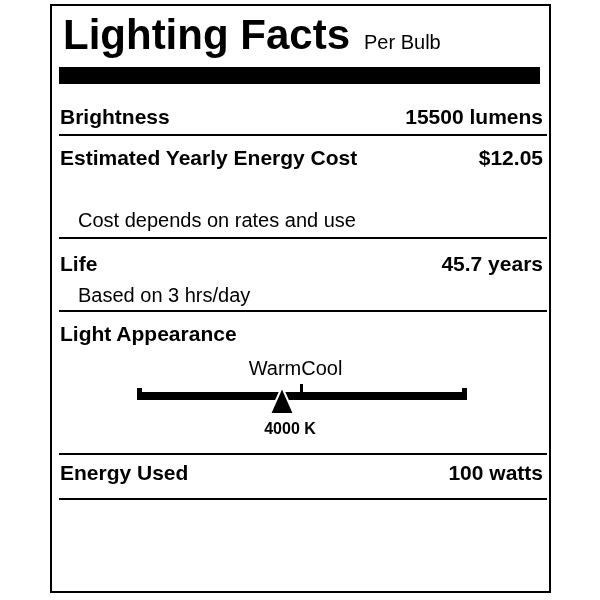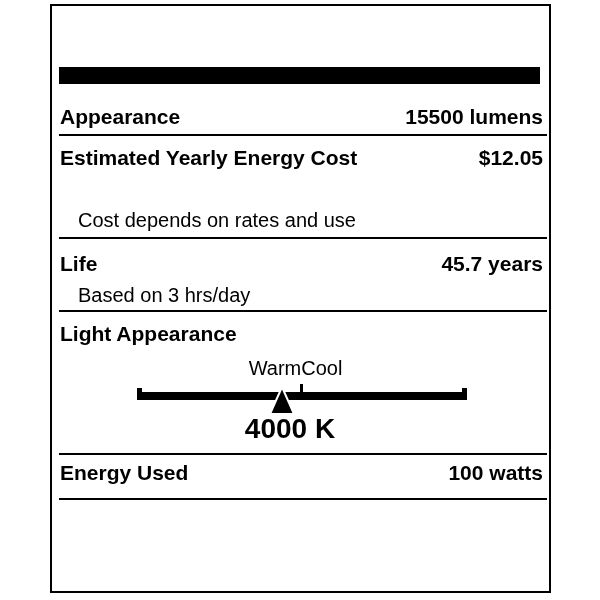--- a/index.html
+++ b/index.html
@@ -133,36 +133,40 @@
     top: 374px;
     width: 34px;
     height: 36px;
   }
   .temp-value {
     position: absolute;
     left: 178px;
     top: 410px;
     width: 120px;
     text-align: center;
-    font-size: 28px;
+    font-size: 16px;
     font-weight: bold;
     line-height: 25px;
   }
 </style>
 </head>
 <body>
 
 <div class="canvas">
   <div class="label-box">
 
+    <div class="title-row">
+      <span class="title-main">Lighting Facts</span>
+      <span class="title-sub">Per Bulb</span>
+    </div>
 
     <div class="black-bar"></div>
 
     <div class="kv-row" style="top:98px;">
-      <span>Appearance</span>
+      <span>Brightness</span>
       <span>15500 lumens</span>
     </div>
     <div class="divider" style="top:128px;"></div>
 
     <div class="kv-row" style="top:139px;">
       <span>Estimated Yearly Energy Cost</span>
       <span>$12.05</span>
     </div>
     <div class="note" style="top:202px;text-align:center;">Cost depends on rates and use</div>
     <div class="divider" style="top:231px;"></div>

